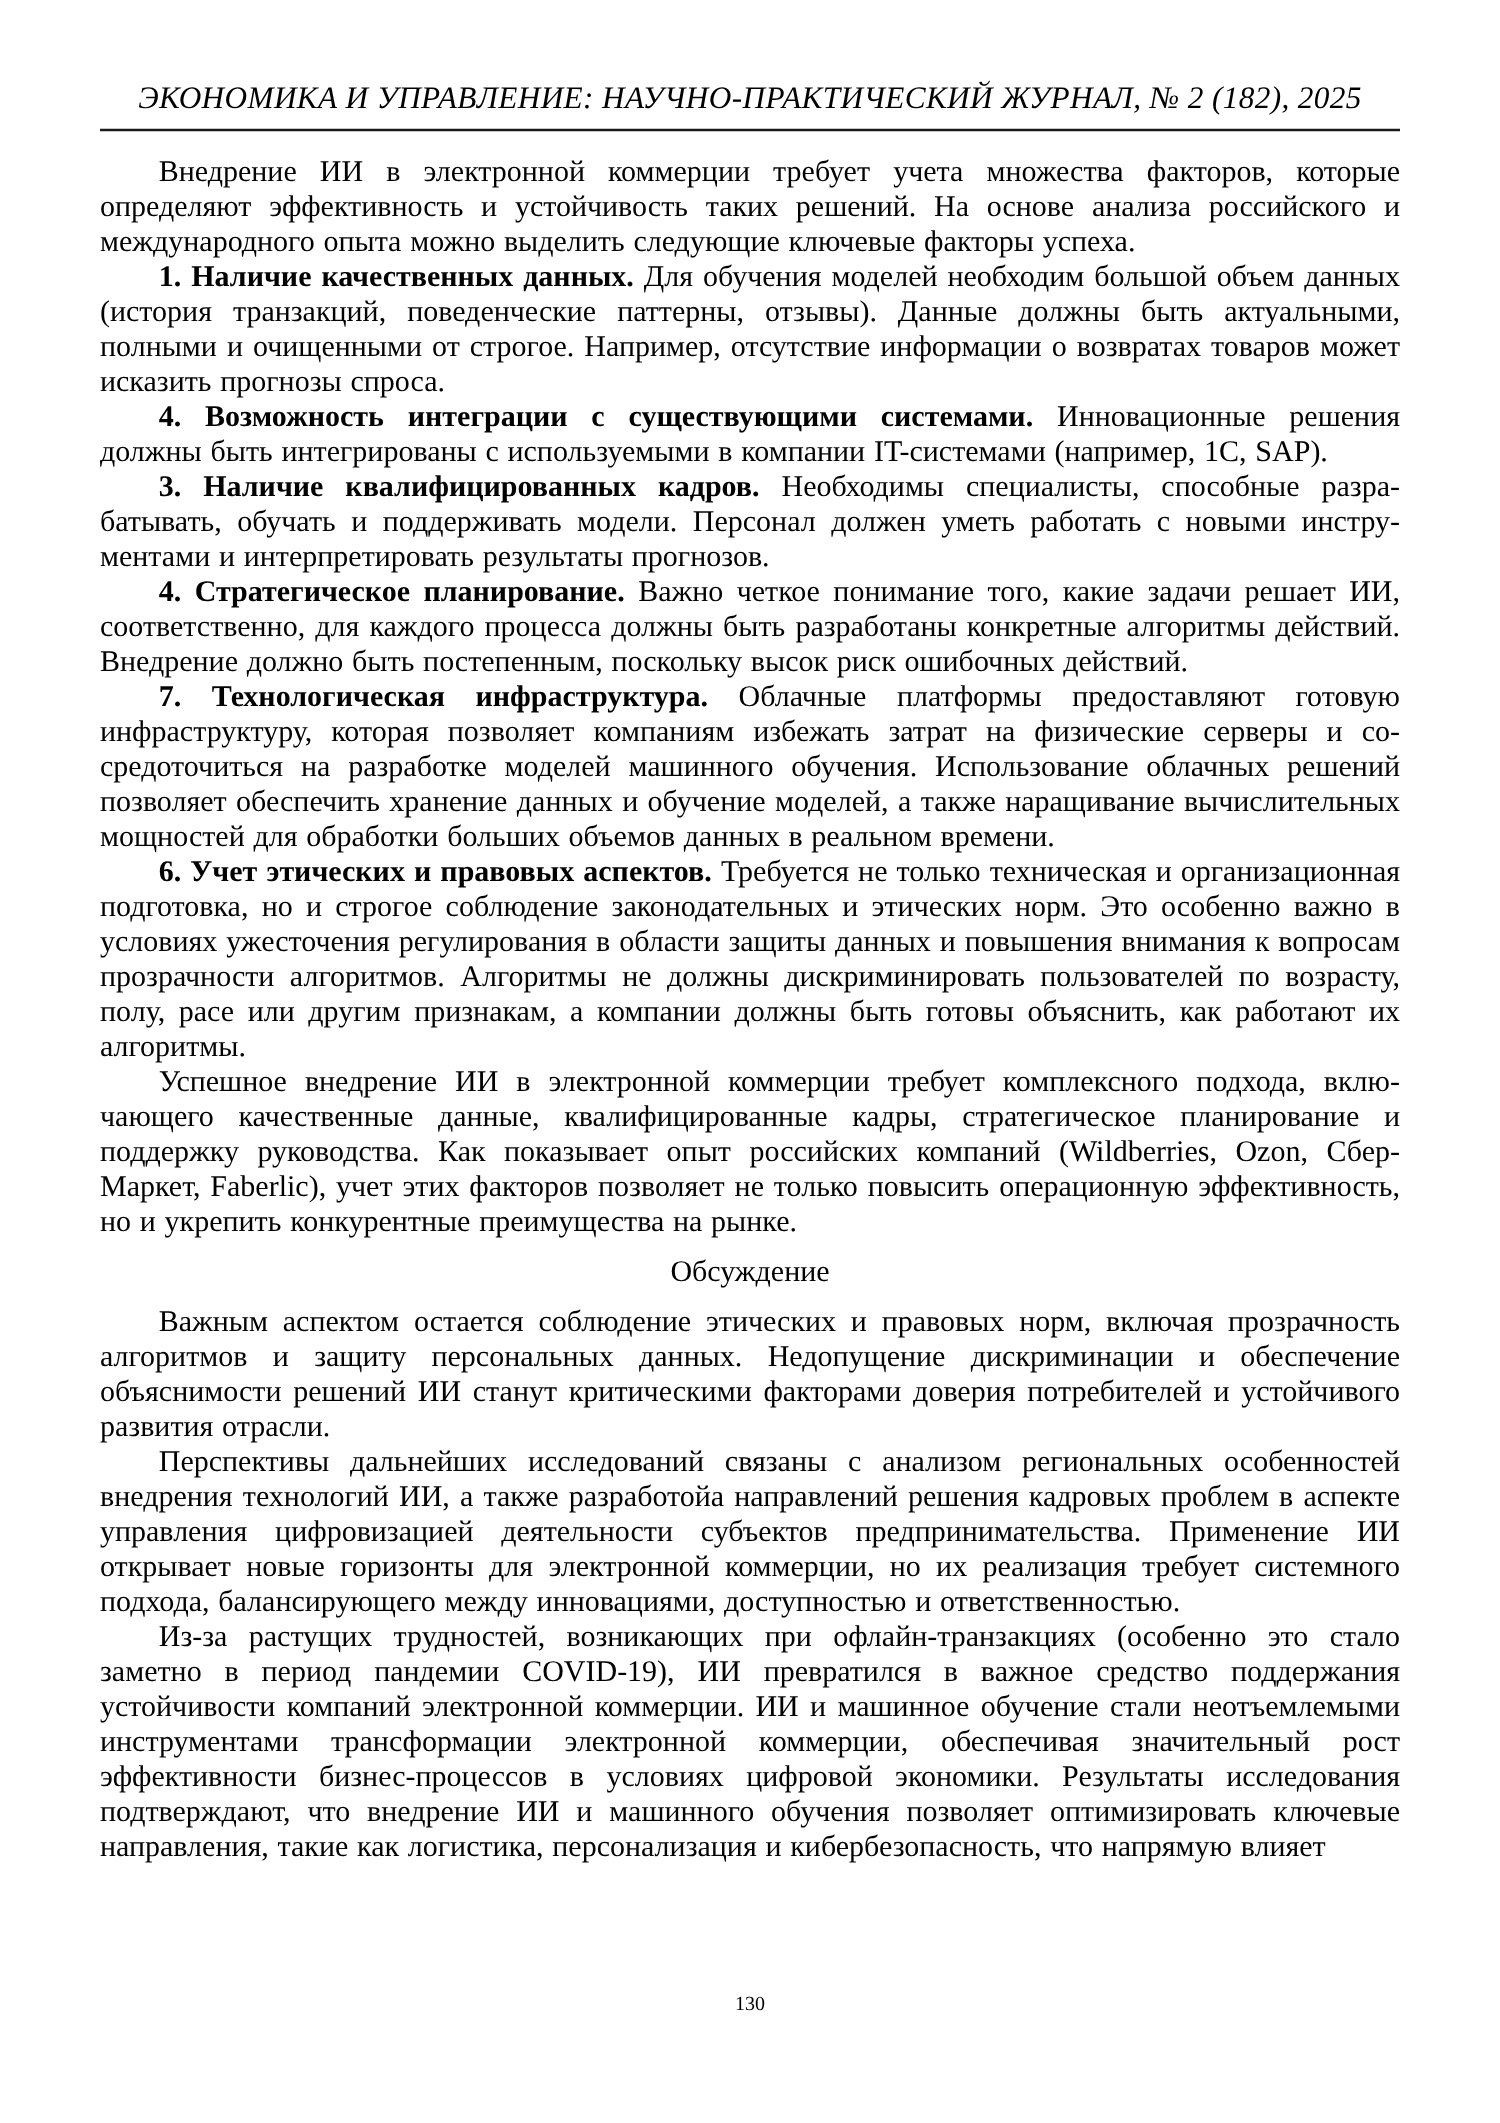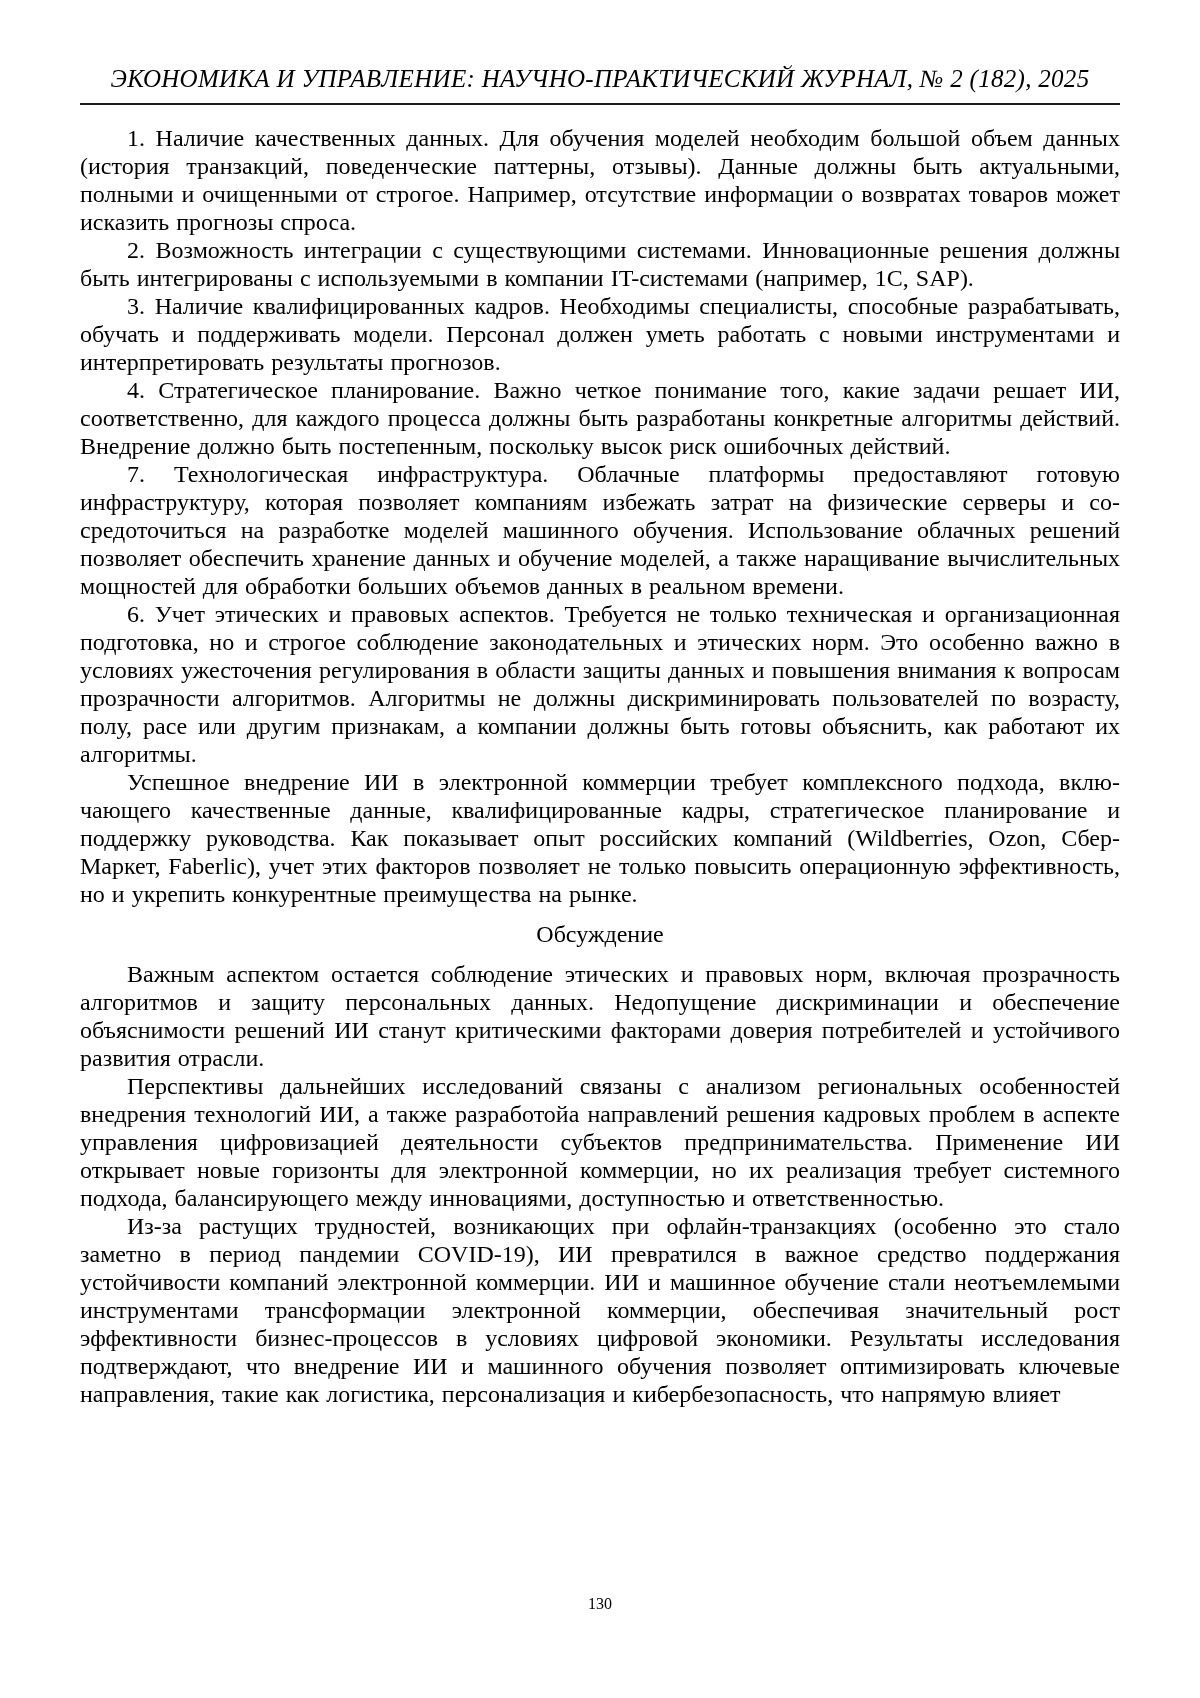--- a/index.html
+++ b/index.html
@@ -33,21 +33,21 @@
     font-size: 24px;
     line-height: 28px;
     text-align: justify;
     hyphens: manual;
   }
   .para {
     text-indent: 47px;
     margin: 0;
     word-spacing: 1px;
   }
-  .para .lead { font-weight: normal; }
+  .para .lead { font-weight: bold; }
   .section-heading {
     font-size: 24px;
     line-height: 28px;
     font-weight: normal;
     text-align: center;
     margin: 12px 0 12px 0;
   }
   .page-number {
     position: absolute;
     bottom: 80px;
@@ -63,25 +63,26 @@
 
 <div class="page">
 
   <header>
     <div class="journal-header-line">ЭКОНОМИКА И УПРАВЛЕНИЕ: НАУЧНО-ПРАКТИЧЕСКИЙ ЖУРНАЛ, № 2 (182), 2025</div>
     <hr class="header-rule">
   </header>
 
   <main class="article-body">
 
+    <p class="para"><span>Внедрение ИИ в электронной коммерции требует учета множества факторов, которые определяют эффективность и устойчивость таких решений. На основе анализа российского и международного опыта можно выделить следующие ключевые факторы успеха.</span></p>
 
     <p class="para"><b class="lead">1. Наличие качественных данных.</b>
       <span>Для обучения моделей необходим большой объем данных (история транзакций, поведенческие паттерны, отзывы). Данные должны быть актуаль­ными, полными и очищенными от строгое. Например, отсутствие информации о возвратах то­варов может исказить прогнозы спроса.</span></p>
 
-    <p class="para"><b class="lead">2. Возможность интеграции с существующими системами.</b>
+    <p class="para"><b class="lead">4. Возможность интеграции с существующими системами.</b>
       <span>Инновационные решения должны быть интегрированы с используемыми в компании IT-системами (например, 1С, SAP).</span></p>
 
     <p class="para"><b class="lead">3. Наличие квалифицированных кадров.</b>
       <span>Необходимы специалисты, способные разра­батывать, обучать и поддерживать модели. Персонал должен уметь работать с новыми инстру­ментами и интерпретировать результаты прогнозов.</span></p>
 
     <p class="para"><b class="lead">4. Стратегическое планирование.</b>
       <span>Важно четкое понимание того, какие задачи решает ИИ, соответственно, для каждого процесса должны быть разработаны конкретные алгоритмы действий. Внедрение должно быть постепенным, поскольку высок риск ошибочных действий.</span></p>
 
     <p class="para"><b class="lead">7. Технологическая инфраструктура.</b>
       <span>Облачные платформы предоставляют готовую инфраструктуру, которая позволяет компаниям избежать затрат на физические серверы и со­средоточиться на разработке моделей машинного обучения. Использование облачных решений позволяет обеспечить хранение данных и обучение моделей, а также наращивание вычисли­тельных мощностей для обработки больших объемов данных в реальном времени.</span></p>

